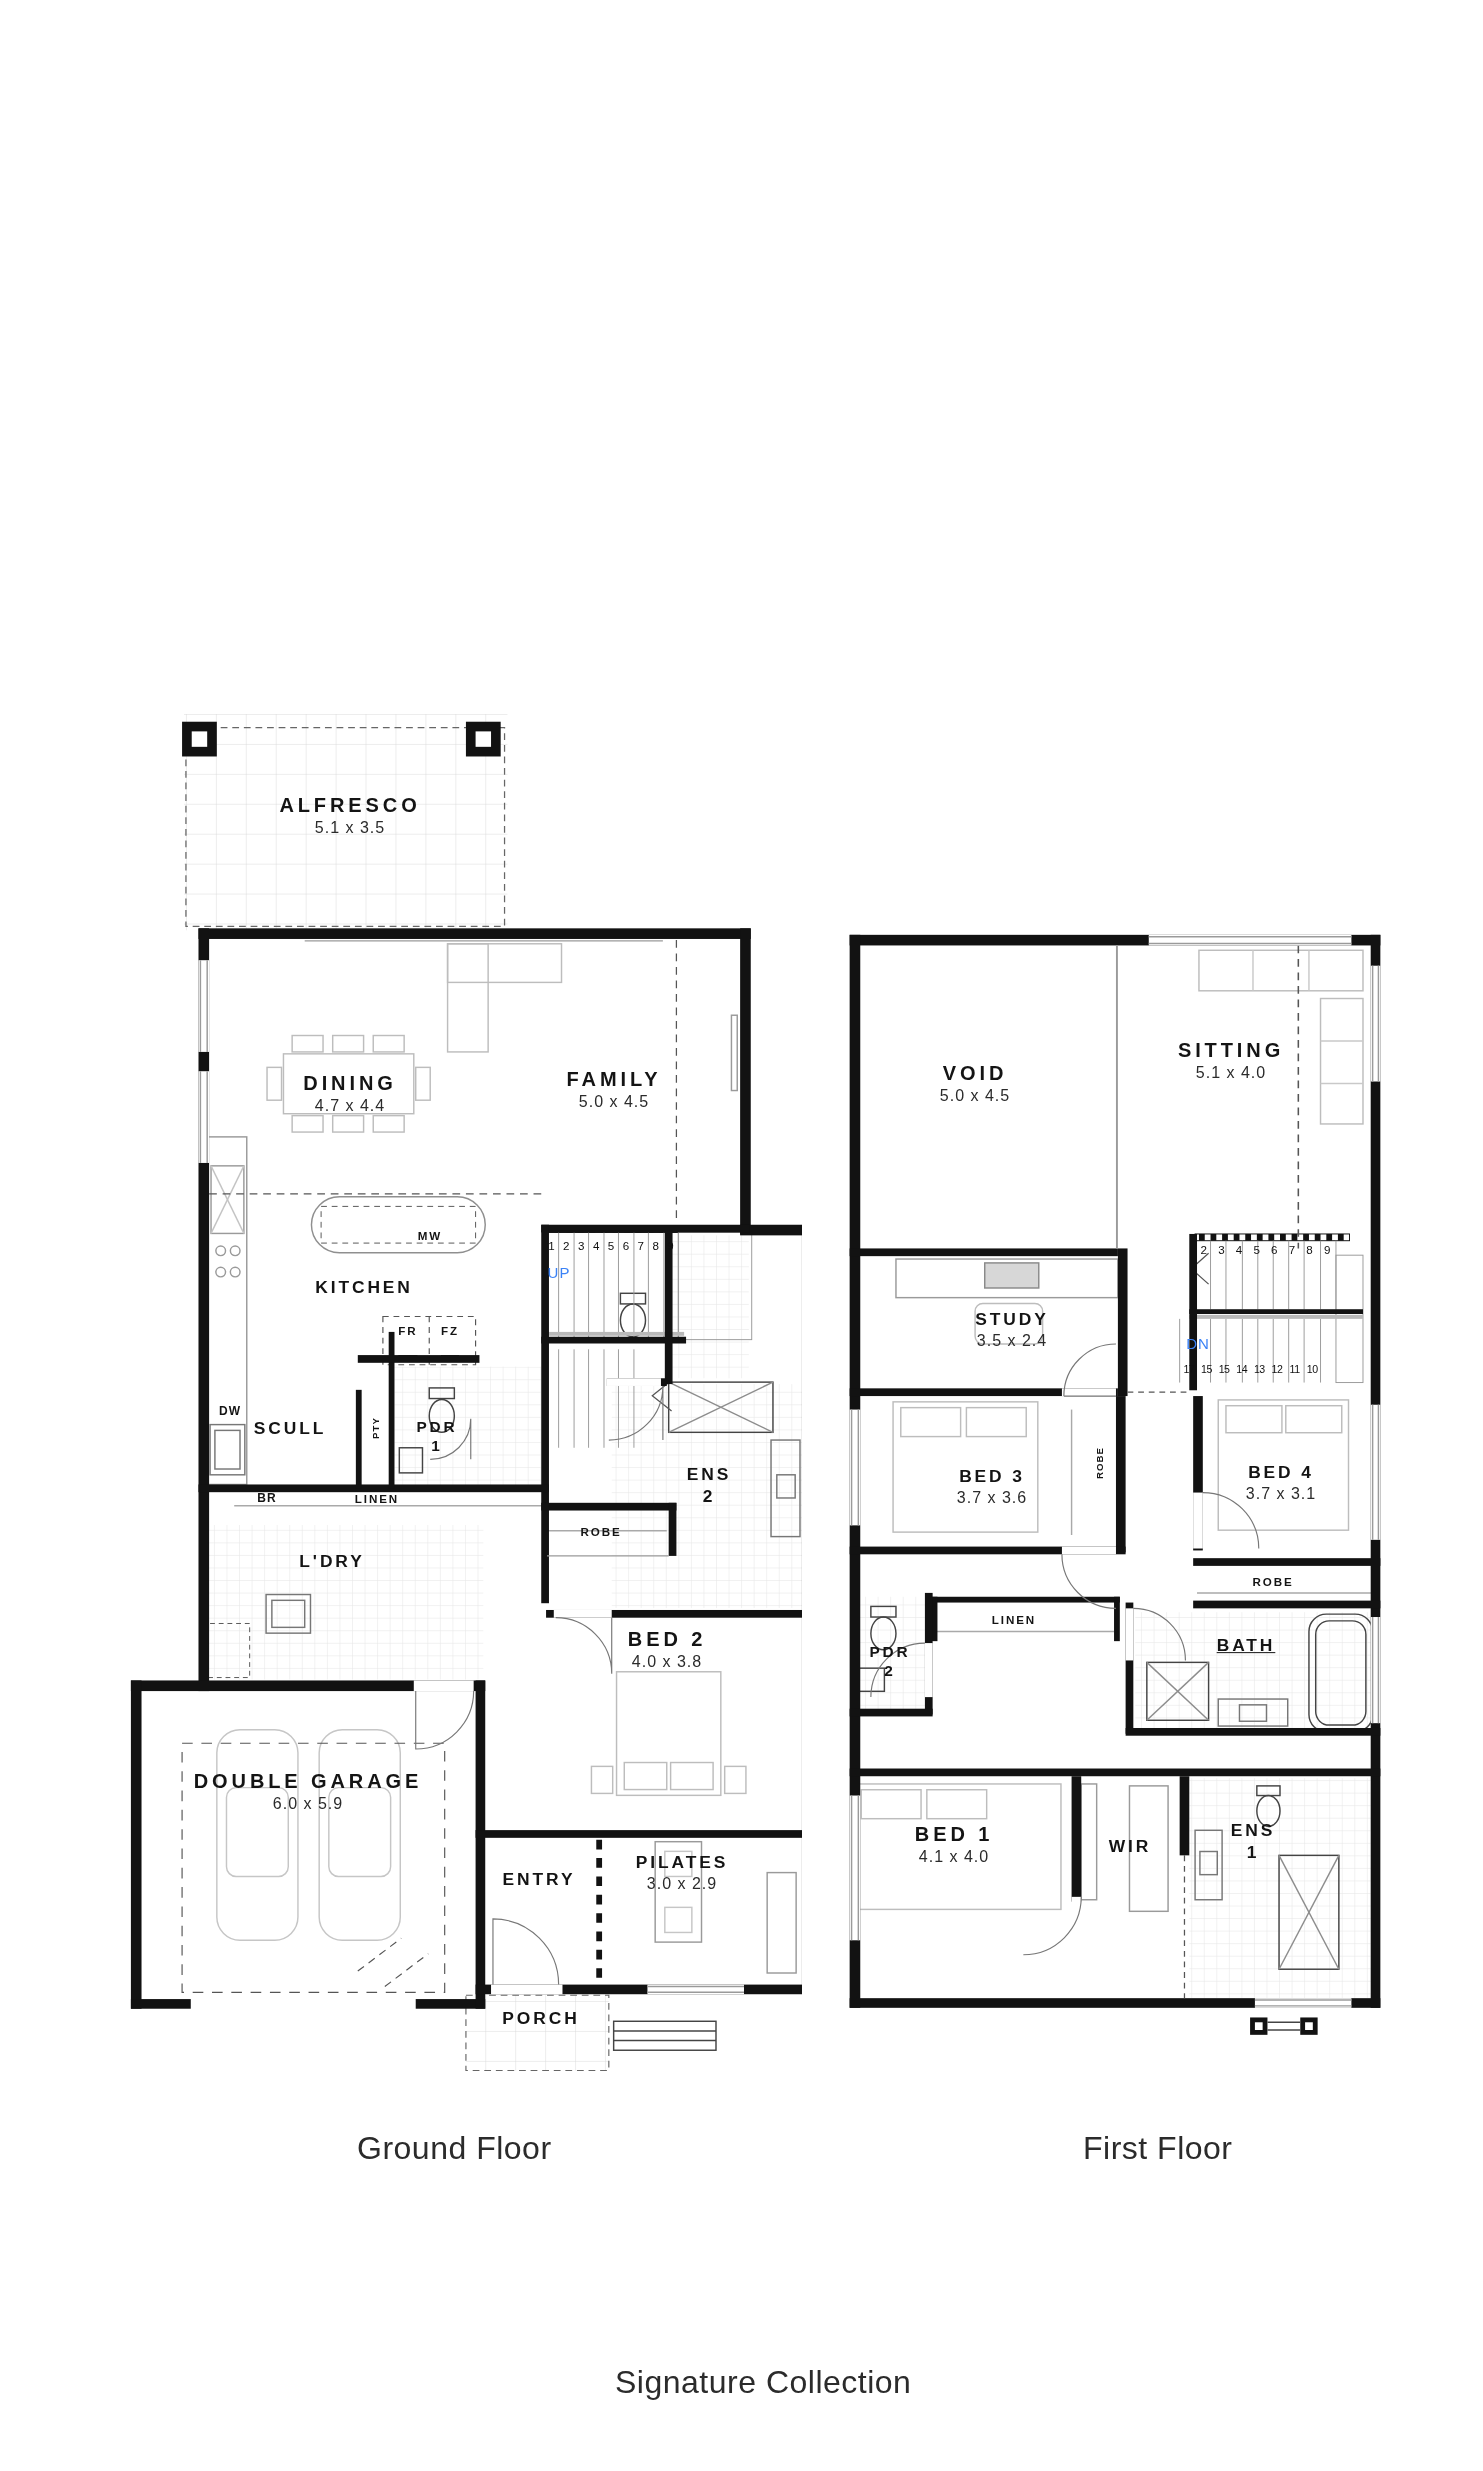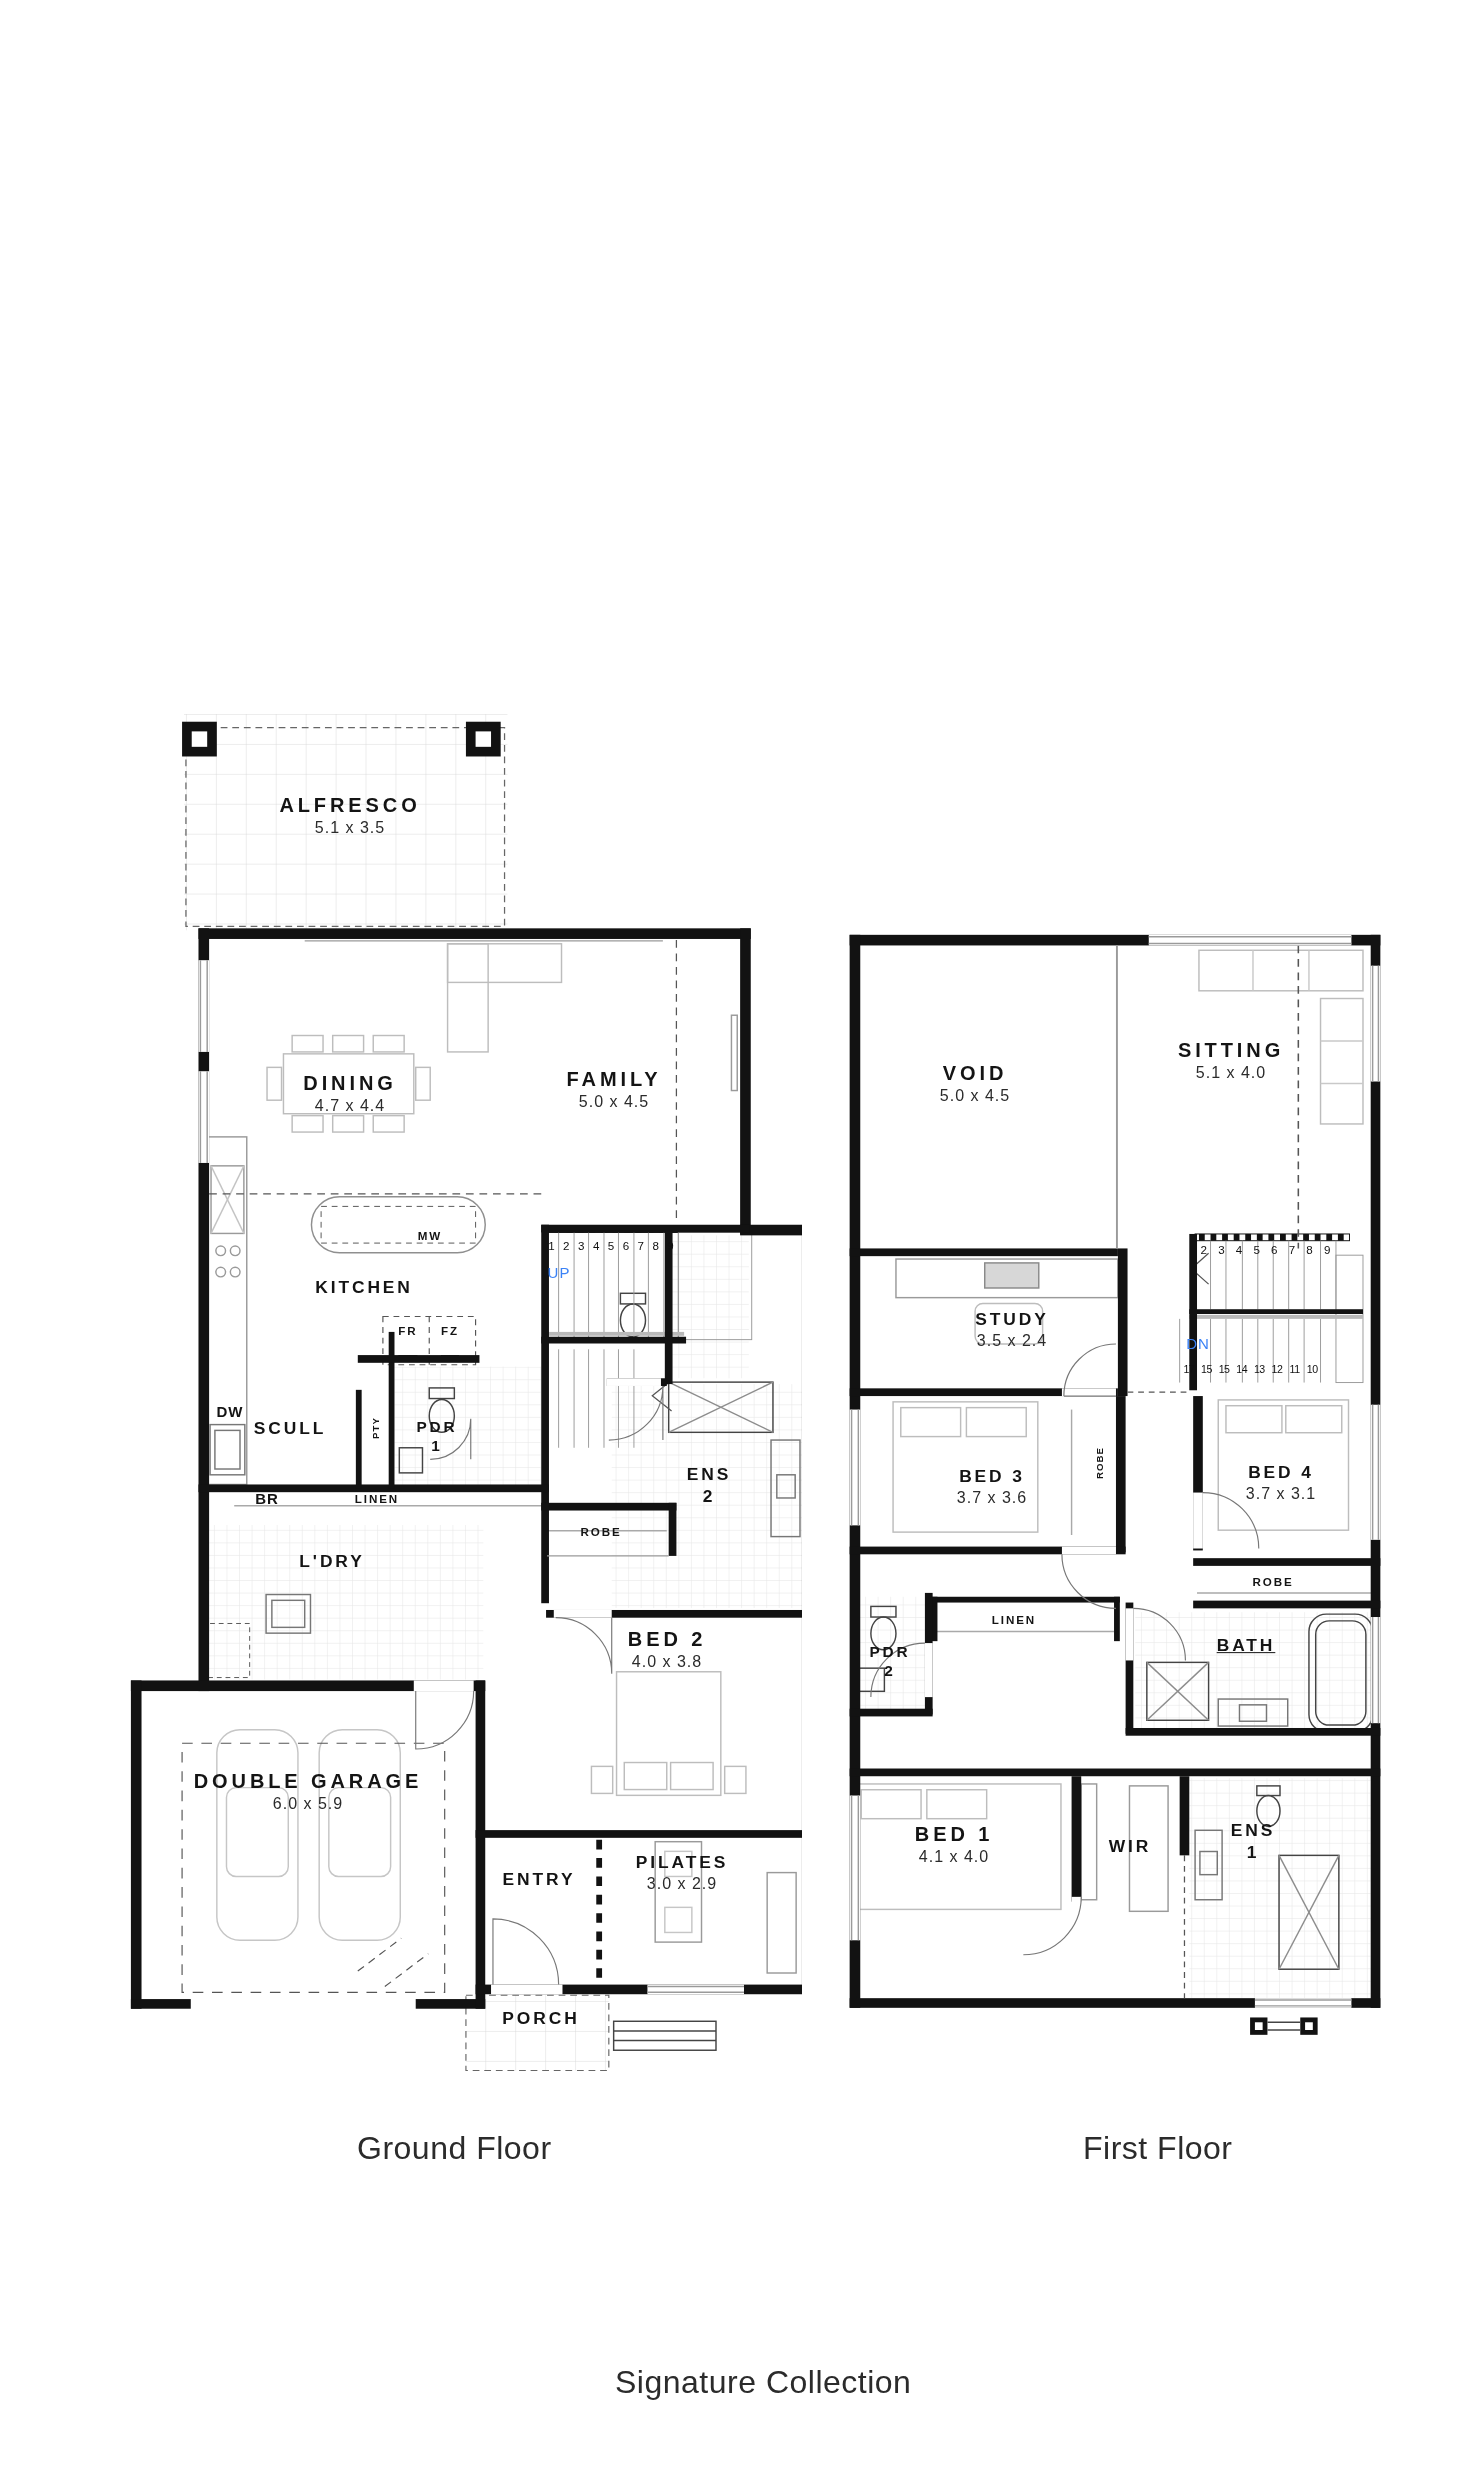--- a/index.html
+++ b/index.html
@@ -6,21 +6,21 @@
   .canvas{position:relative;width:1483px;height:2472px;background:#ffffff;overflow:hidden;
           font-family:"Liberation Sans",sans-serif;color:#161616;}
   .plan{position:absolute;}
   .plan svg{position:absolute;left:0;top:0;}
   .room-label{position:absolute;transform:translate(-50%,-50%);text-align:center;
     font-weight:700;font-size:20px;letter-spacing:3.9px;line-height:1.25;white-space:nowrap;color:#141414;}
   .room-label .dims{display:block;font-weight:400;font-size:16px;letter-spacing:1px;color:#2b2b2b;}
   .room-label.sm{font-size:17.4px;letter-spacing:2.9px;}
   .mini-label{position:absolute;transform:translate(-50%,-50%);font-weight:700;font-size:11.6px;
     letter-spacing:1.9px;white-space:nowrap;color:#141414;}
-  .mini-label.xs{font-size:15px;letter-spacing:1px;}
+  .mini-label.xs{font-size:12px;letter-spacing:1px;}
   .mini-label.ul{border-bottom:1.4px solid #141414;padding-bottom:18px;}
   .v-label{position:absolute;transform:translate(-50%,-50%) rotate(180deg);writing-mode:vertical-rl;
     font-weight:700;font-size:9.7px;letter-spacing:1px;color:#141414;}
   .plain-label{position:absolute;transform:translate(-50%,-50%);font-weight:400;font-size:15px;
     letter-spacing:1px;color:#3b82f6;margin-left:27px;}
   .stair-row{position:absolute;display:flex;}
   .stair-row span{flex:1;text-align:center;font-size:11.6px;font-weight:400;color:#111;}
   .stair-row.dense span{font-size:10.6px;letter-spacing:-0.5px;}
   .caption{position:absolute;font-weight:300;font-size:32px;letter-spacing:0.5px;color:#2b2b2b;}
 </style>

